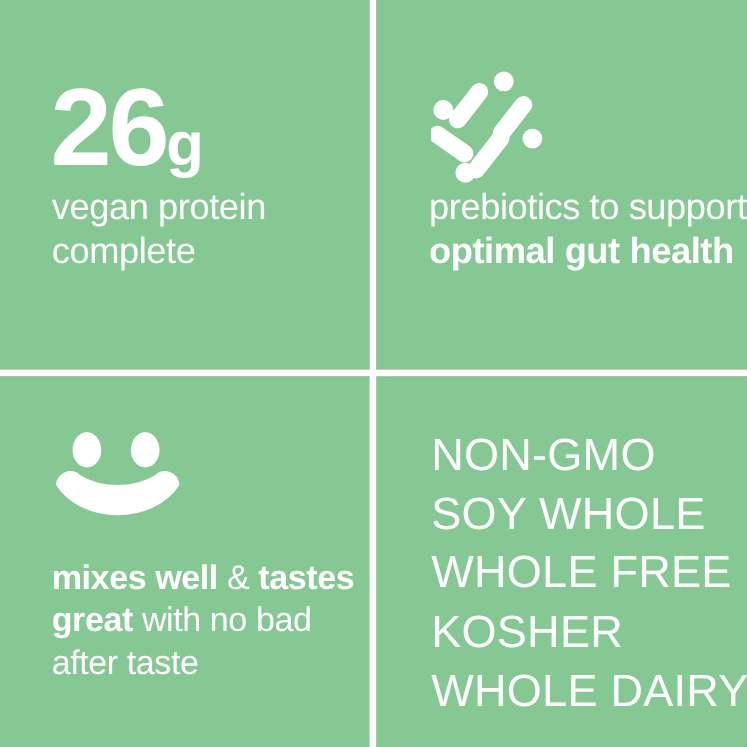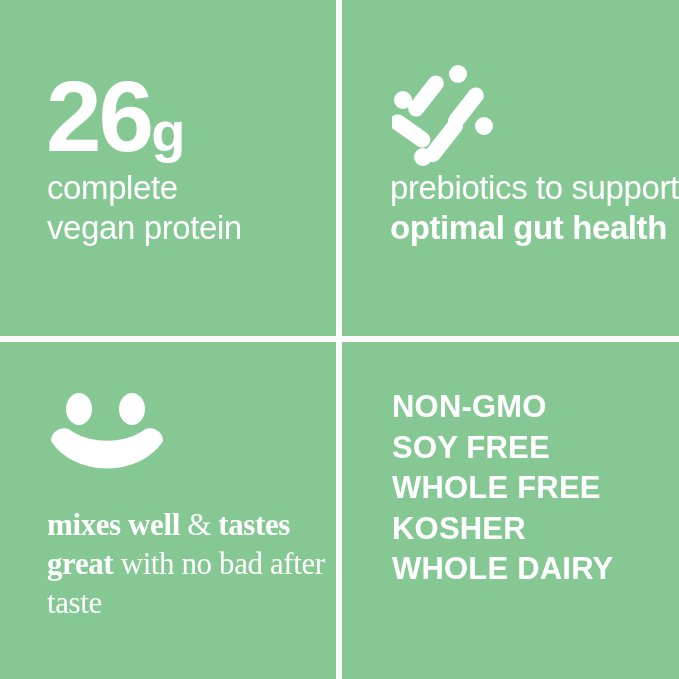--- a/index.html
+++ b/index.html
@@ -18,21 +18,21 @@
     overflow: hidden;
   }
   .quadrant {
     position: absolute;
     background: #86c894;
     overflow: hidden;
   }
   
   #q-protein   { left: 0px;   top: 0px;   width: 336px; height: 336px; }
   #q-prebiotic { left: 342px; top: 0px;   width: 365px; height: 336px; }
-  #q-taste     { left: 0px;   top: 342px; width: 356px; height: 337px; font-family: Liberation Serif, serif; }
+  #q-taste     { left: 0px;   top: 342px; width: 356px; height: 337px; }
   #q-claims    { left: 342px; top: 342px; width: 337px; height: 337px; }
 
   .divider {
     position: absolute;
     background: #ffffff;
   }
   #divider-vertical   { left: 336px; top: 0px; width: 6px; height: 679px; }
   #divider-horizontal { left: 0px; top: 336px; width: 679px; height: 6px; }
 
   
@@ -115,39 +115,39 @@
   .claims-list {
     position: absolute;
     left: 50px;
     top: 45px;        
     margin: 0;
     padding: 0;
     list-style: none;
   }
   .claims-list li {
     color: #ffffff;
-    font-size: 31px;
-    font-weight: 700;
+    font-size: 41px;
+    font-weight: 400;
     line-height: 1.31;
     letter-spacing: 0.2px;
     white-space: nowrap;
   }
 </style>
 </head>
 <body>
 
 <div id="infographic">
 
   <div class="quadrant" id="q-protein">
     <div class="stat-block">
       <span class="stat-number">26</span><span class="stat-unit">g</span>
     </div>
     <div class="stat-caption">
+      <div>vegan protein</div>
       <div>complete</div>
-      <div>vegan protein</div>
     </div>
   </div>
 
   <div class="quadrant" id="q-prebiotic">
     <svg id="prebiotic-icon" viewBox="0 0 110 110">
       <g fill="#ffffff">
 
         <rect x="26" y="10" width="16" height="48" rx="8" transform="rotate(38 34 34)"></rect>
         <rect x="66" y="22" width="16" height="48" rx="8" transform="rotate(38 74 46)"></rect>
         <rect x="10" y="46" width="16" height="46" rx="8" transform="rotate(-55 18 69)"></rect>
@@ -178,21 +178,21 @@
       </g>
     </svg>
     <div class="taste-text">
       <b>mixes well</b><span> &amp; </span><b>tastes great</b><span> with no bad after taste</span>
     </div>
   </div>
 
   <div class="quadrant" id="q-claims">
     <ul class="claims-list">
       <li>NON-GMO</li>
-      <li>SOY FREE</li>
+      <li>SOY WHOLE</li>
       <li>WHOLE FREE</li>
       <li>KOSHER</li>
       <li>WHOLE DAIRY</li>
     </ul>
   </div>
 
   <div class="divider" id="divider-vertical"></div>
   <div class="divider" id="divider-horizontal"></div>
 
 </div>

